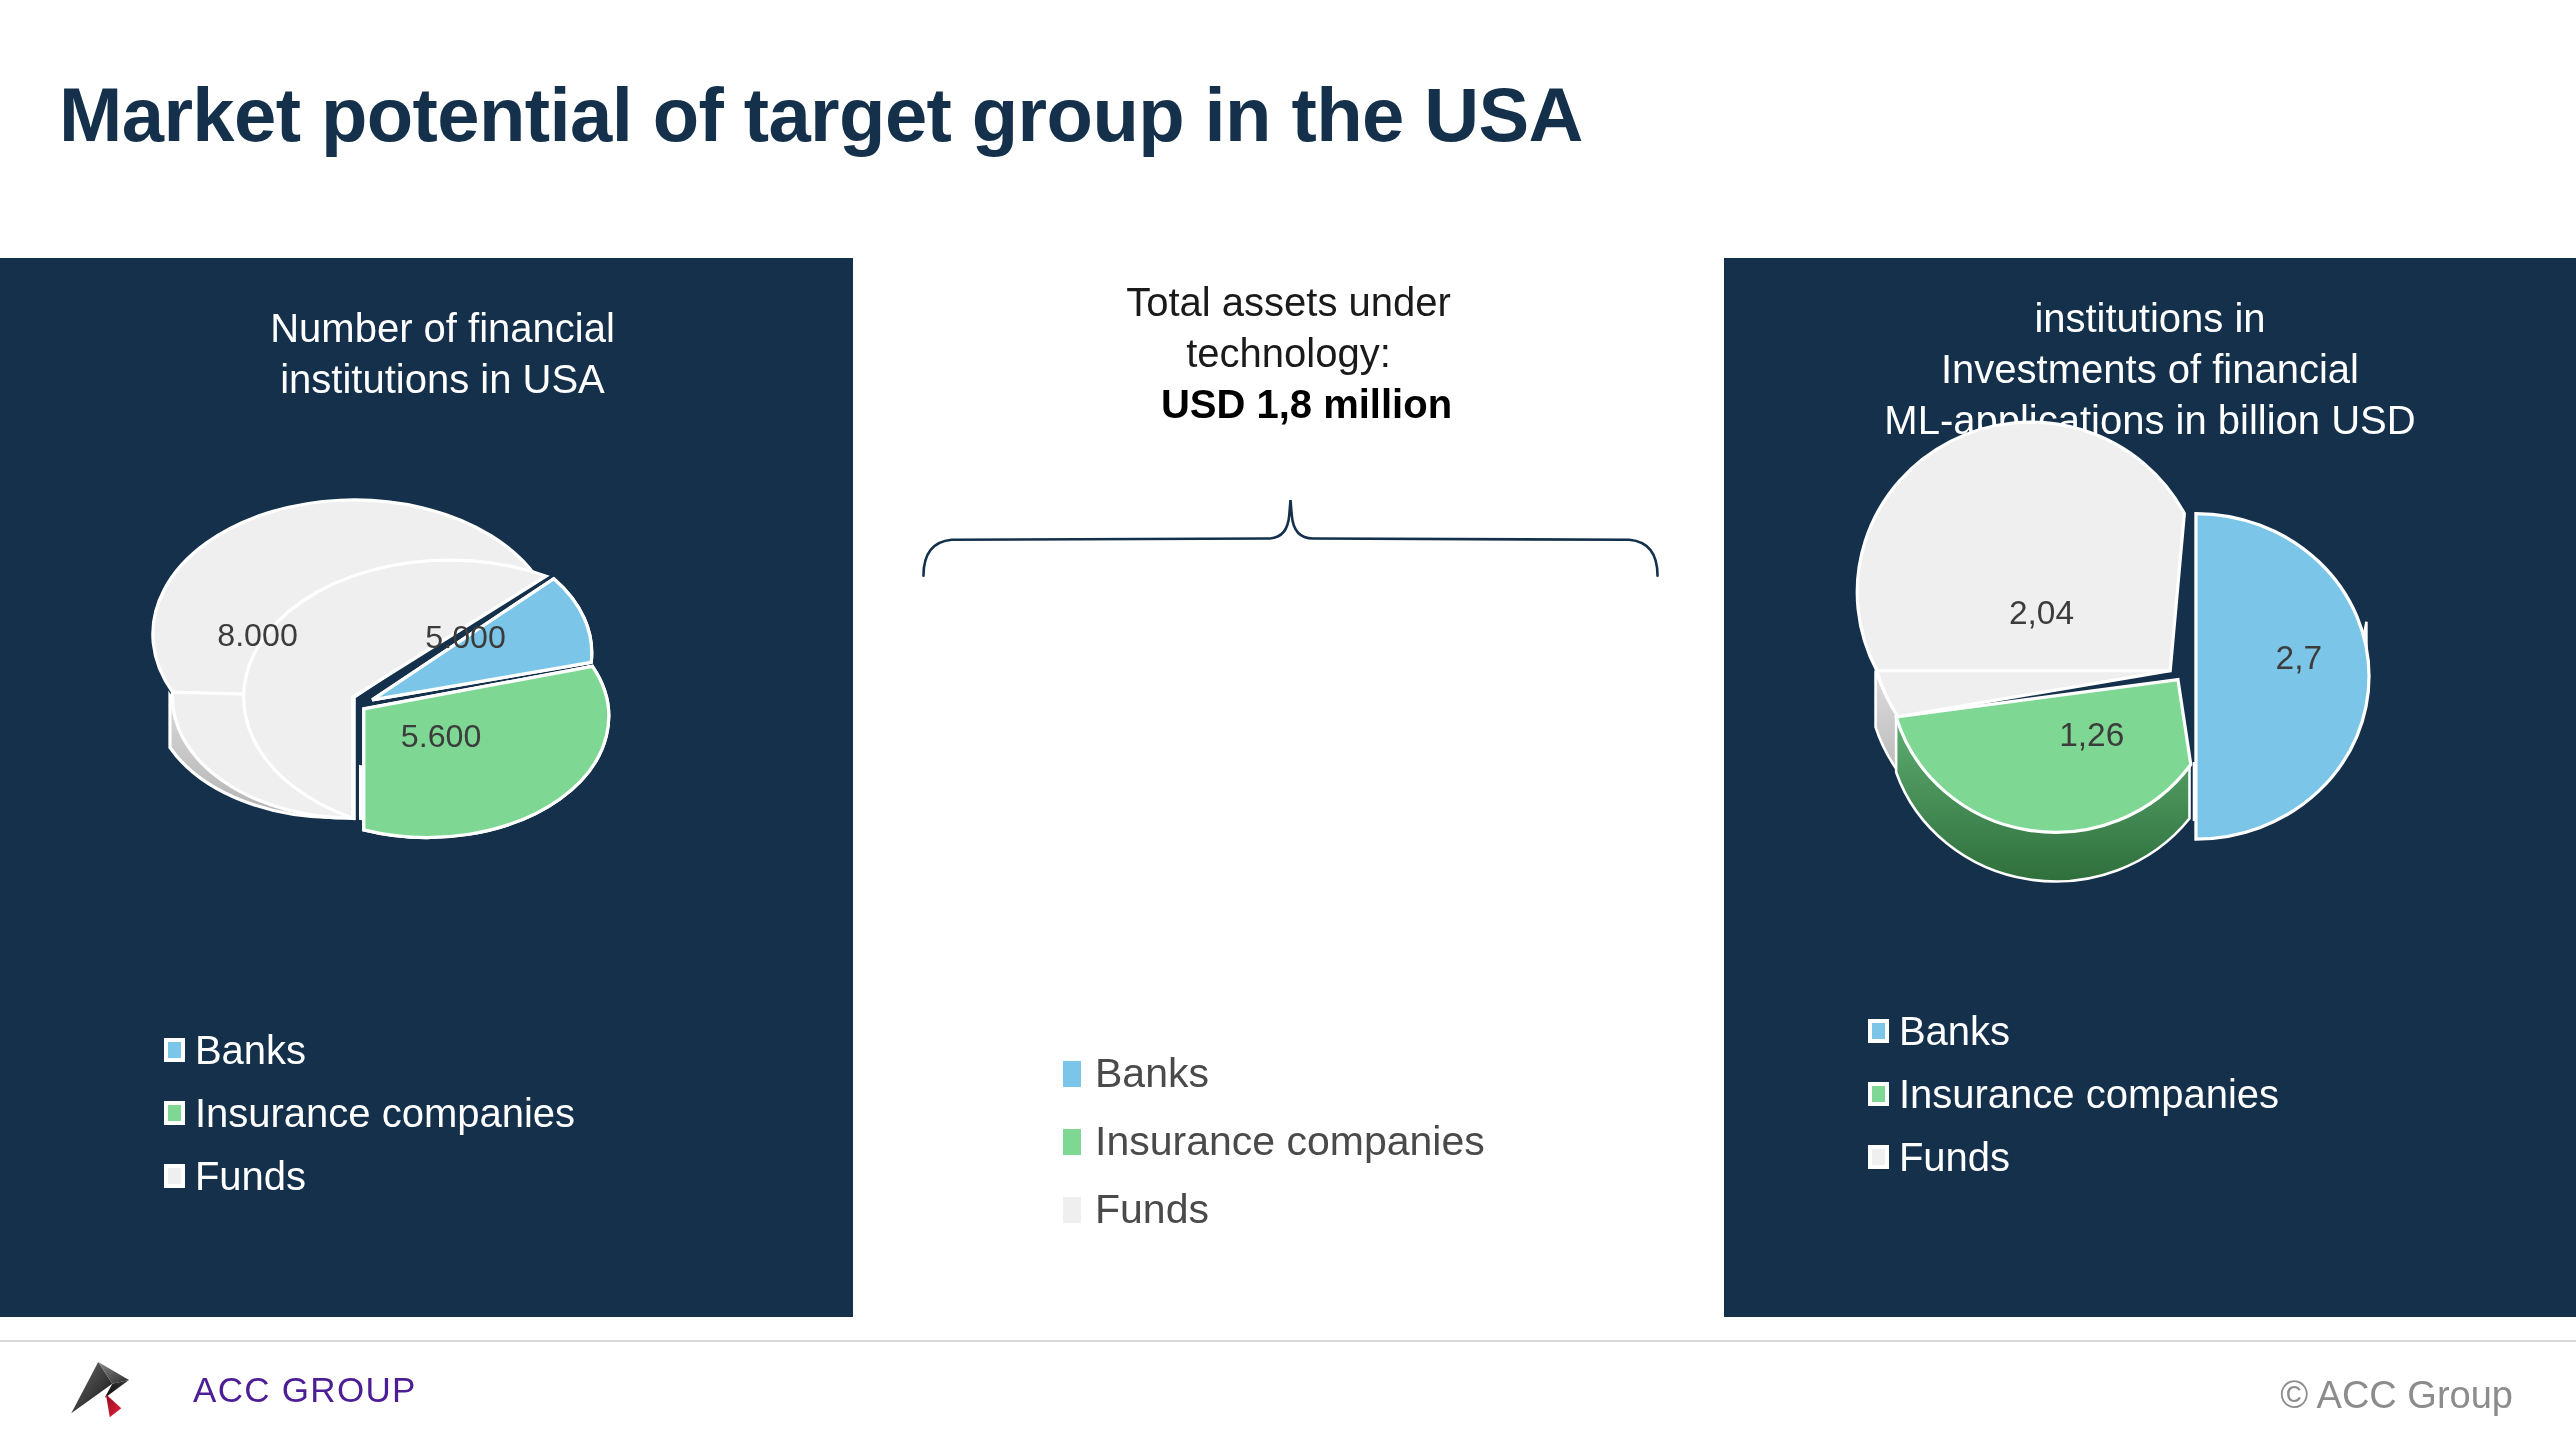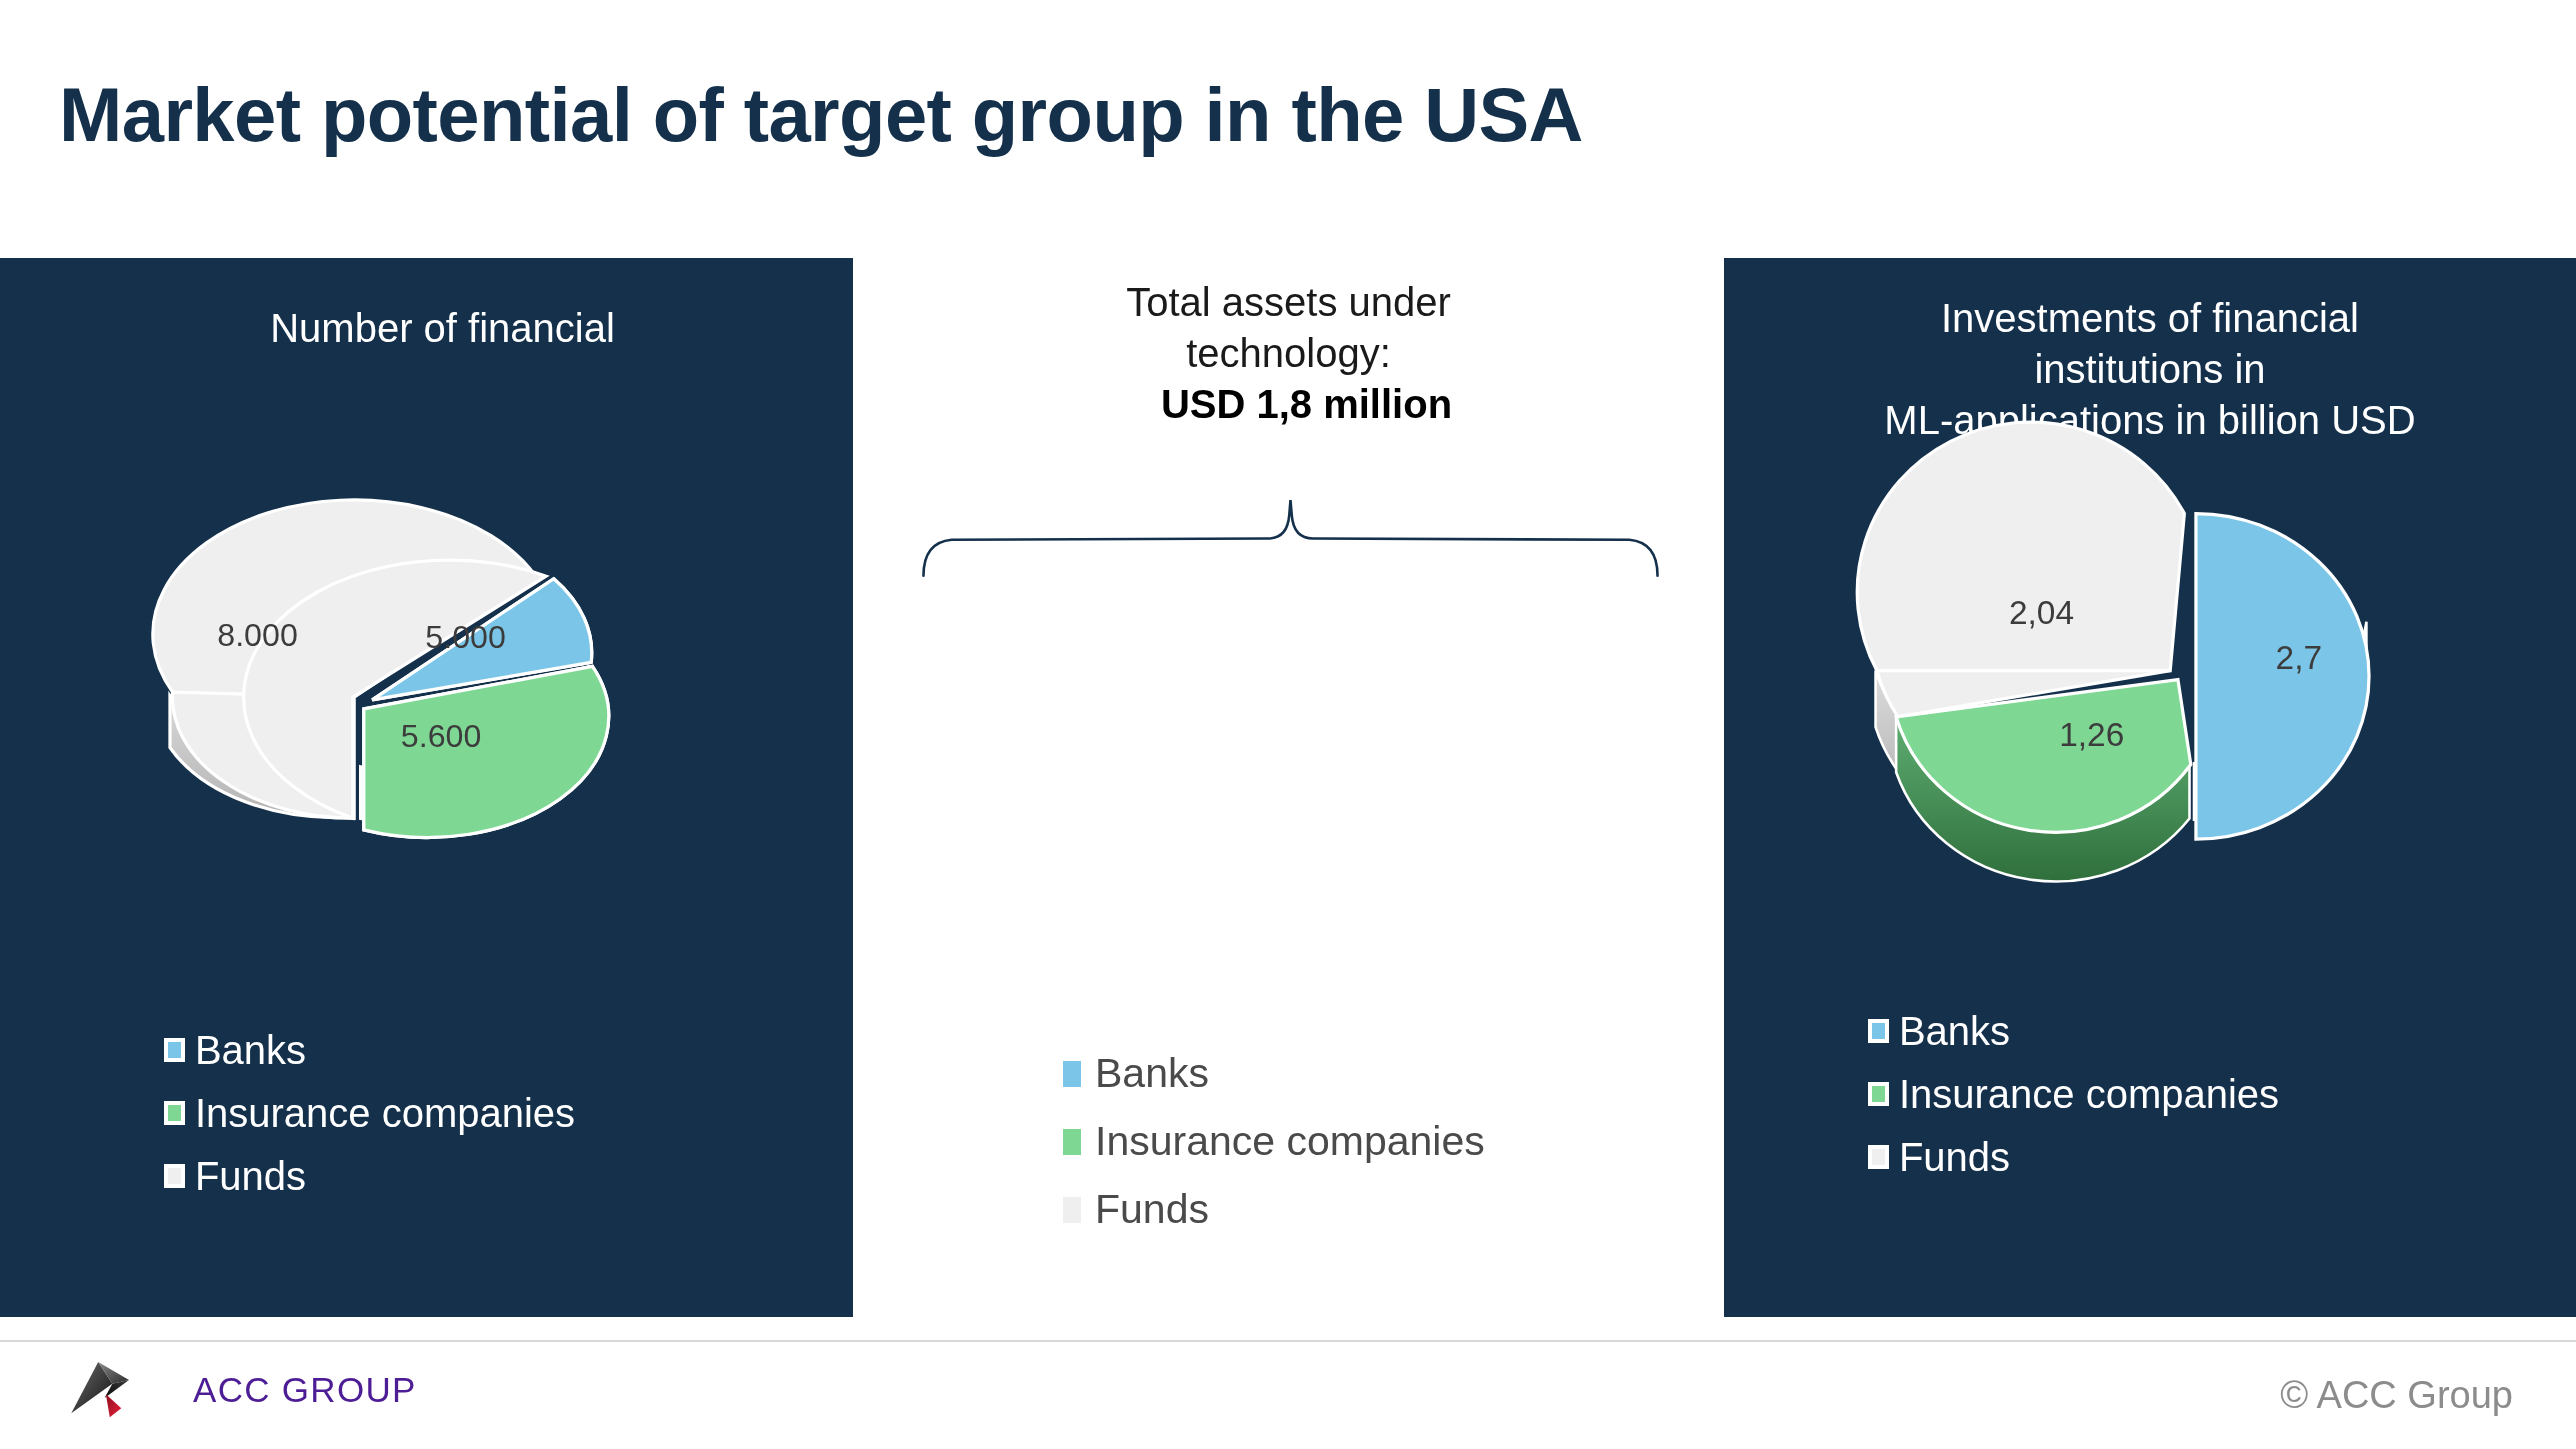--- a/index.html
+++ b/index.html
@@ -86,20 +86,21 @@
 <body>
 
 <div class="slide">
 
   <div class="slide-title">Market potential of target group in the USA</div>
 
   <div class="panel panel-dark" id="panel-left"></div>
 
   <div class="panel-head" id="head-left" style="left:16px;width:853px;">
     <div>Number of financial</div>
+    <div>institutions in USA</div>
   </div>
 
   <div class="pie-wrap" id="pie-left">
     <svg viewBox="0 0 1000 560">
       <defs>
         <linearGradient id="gL-green-side" x1="0" y1="0" x2="0" y2="1">
           <stop offset="0%" stop-color="#57a86b"></stop>
             <stop offset="100%" stop-color="#2e6b39"></stop>
         </linearGradient>
         <linearGradient id="gL-gray-side" x1="0" y1="0" x2="0" y2="1">
@@ -205,22 +206,22 @@
     </div>
     <div class="legend-row">
       <span class="legend-swatch" style="background:#efefef"></span>
       <span class="legend-text">Funds</span>
     </div>
   </div>
 
   <div class="panel panel-dark" id="panel-right"></div>
 
   <div class="panel-head" id="head-right" style="left:1724px;width:852px;">
+    <div>institutions in</div>
     <div>Investments of financial</div>
-    <div>institutions in</div>
     <div>ML-applications in billion USD</div>
   </div>
 
   <div class="pie-wrap" id="pie-right">
     <svg viewBox="0 0 1060 600">
       <defs>
         <linearGradient id="gR-blue-side" x1="0" y1="0" x2="0" y2="1">
           <stop offset="0%" stop-color="#34596f"></stop>
             <stop offset="55%" stop-color="#2c4a5e"></stop>
             <stop offset="100%" stop-color="#41697f"></stop>

